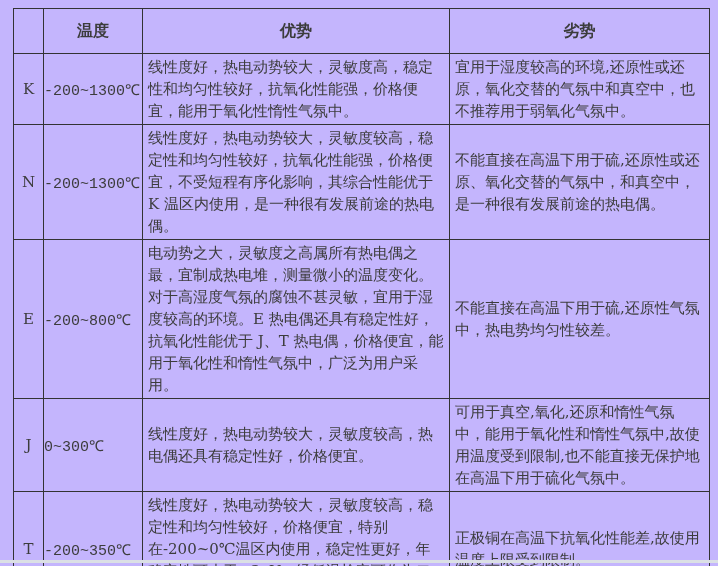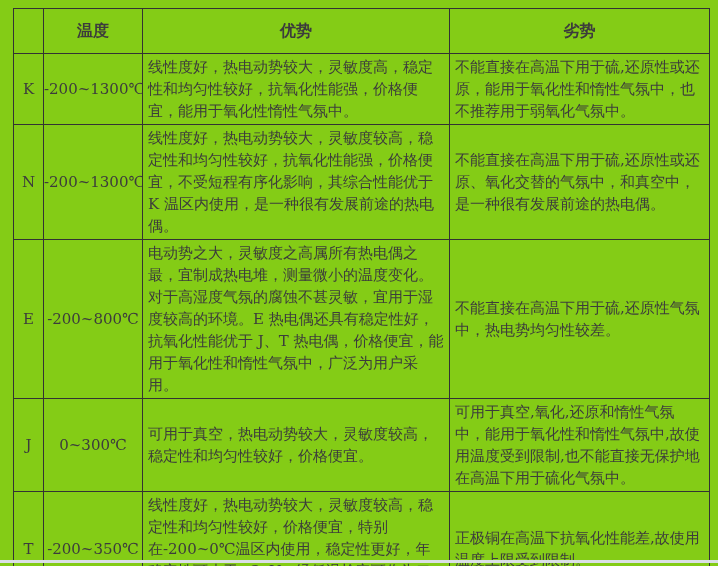--- a/index.html
+++ b/index.html
@@ -4,21 +4,21 @@
 <style>
   html, body {
     margin: 0;
     padding: 0;
     background: #ffffff;
   }
   .page {
     position: relative;
     width: 718px;
     height: 566px;
-    background: #84cc16;
+    background: #c4b5fd;
     overflow: hidden;
     font-family: "DejaVu Serif", "Liberation Serif", serif;
   }
   table.tc-table {
     position: absolute;
     left: 13px;
     top: 8px;
     width: 696px;
     border-collapse: collapse;
     table-layout: fixed;
@@ -40,24 +40,25 @@
   .col-type  { width: 30px; }
   .col-temp  { width: 99px; }
   .col-adv   { width: 307px; }
   .col-dis   { width: 260px; }
 
   .c-type {
     text-align: center;
     padding: 0;
   }
   .c-temp {
-    text-align: center;
+    text-align: left;
     white-space: nowrap;
     padding: 0;
     letter-spacing: 0px;
+    font-family: Liberation Mono, monospace;
   }
   .c-text {
     text-align: left;
     padding: 2px 5px;
     line-height: 22px;
     margin-left: 34px;
   }
   .row-k { height: 67px; }
   .row-n { height: 94px; }
   .row-e { height: 134px; }
@@ -91,38 +92,38 @@
         <th>温度</th>
         <th>优势</th>
         <th>劣势</th>
       </tr>
     </thead>
     <tbody>
       <tr class="row-k">
         <td class="c-type">K</td>
         <td class="c-temp">-200~1300℃</td>
         <td class="c-text">线性度好，热电动势较大，灵敏度高，稳定性和均匀性较好，抗氧化性能强，价格便宜，能用于氧化性惰性气氛中。</td>
-        <td class="c-text">不能直接在高温下用于硫,还原性或还原，能用于氧化性和惰性气氛中，也不推荐用于弱氧化气氛中。</td>
+        <td class="c-text">宜用于湿度较高的环境,还原性或还原，氧化交替的气氛中和真空中，也不推荐用于弱氧化气氛中。</td>
       </tr>
       <tr class="row-n">
         <td class="c-type">N</td>
         <td class="c-temp">-200~1300℃</td>
         <td class="c-text">线性度好，热电动势较大，灵敏度较高，稳定性和均匀性较好，抗氧化性能强，价格便宜，不受短程有序化影响，其综合性能优于 K 温区内使用，是一种很有发展前途的热电偶。</td>
         <td class="c-text">不能直接在高温下用于硫,还原性或还原、氧化交替的气氛中，和真空中，是一种很有发展前途的热电偶。</td>
       </tr>
       <tr class="row-e">
         <td class="c-type">E</td>
         <td class="c-temp">-200~800℃</td>
         <td class="c-text">电动势之大，灵敏度之高属所有热电偶之最，宜制成热电堆，测量微小的温度变化。对于高湿度气氛的腐蚀不甚灵敏，宜用于湿度较高的环境。E 热电偶还具有稳定性好，抗氧化性能优于 J、T 热电偶，价格便宜，能用于氧化性和惰性气氛中，广泛为用户采用。</td>
         <td class="c-text">不能直接在高温下用于硫,还原性气氛中，热电势均匀性较差。</td>
       </tr>
       <tr class="row-j">
         <td class="c-type">J</td>
         <td class="c-temp">0~300℃</td>
-        <td class="c-text">可用于真空，热电动势较大，灵敏度较高，稳定性和均匀性较好，价格便宜。</td>
+        <td class="c-text">线性度好，热电动势较大，灵敏度较高，热电偶还具有稳定性好，价格便宜。</td>
         <td class="c-text">可用于真空,氧化,还原和惰性气氛中，能用于氧化性和惰性气氛中,故使用温度受到限制,也不能直接无保护地在高温下用于硫化气氛中。</td>
       </tr>
       <tr class="row-t">
         <td class="c-type">T</td>
         <td class="c-temp">-200~350℃</td>
         <td class="c-text">线性度好，热电动势较大，灵敏度较高，稳定性和均匀性较好，价格便宜，特别在-200~0℃温区内使用，稳定性更好，年稳定性可小于±3μV，经低温检定可作为二等标准进行低温量值传递。</td>
         <td class="c-text">正极铜在高温下抗氧化性能差,故使用温度上限受到限制。</td>
       </tr>
     </tbody>
   </table>

